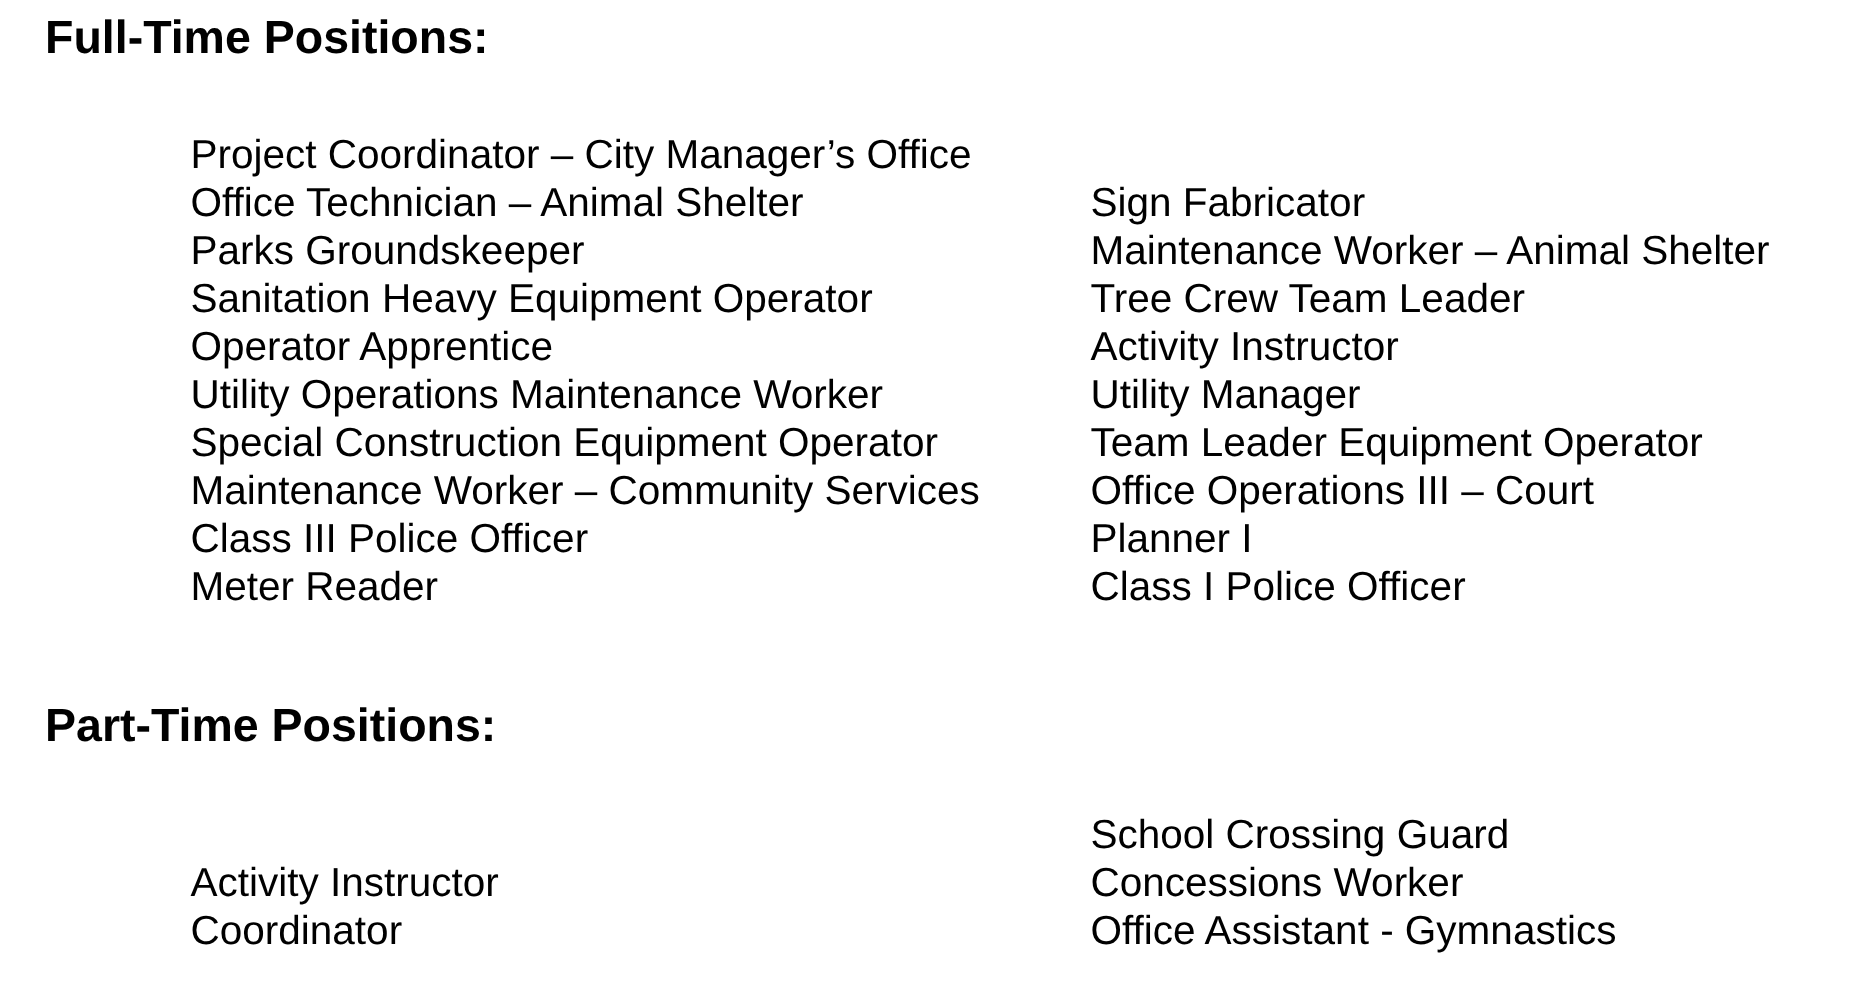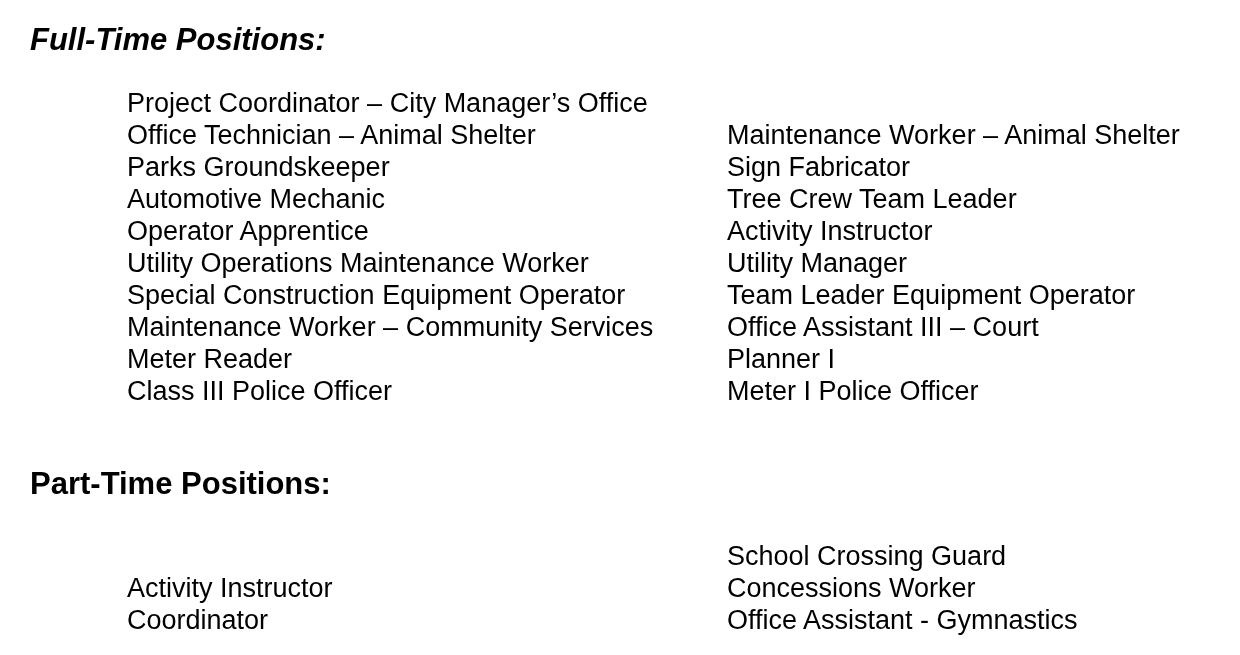--- a/index.html
+++ b/index.html
@@ -18,21 +18,21 @@
   }
   .section-title {
     position: absolute;
     left: 30px;
     margin: 0;
     font-size: 31px;
     line-height: 36px;
     font-weight: 700;
     white-space: nowrap;
   }
-  #ft-title { top: 22px; font-style: italic; }
+  #ft-title { top: 7px; }
   #pt-title { top: 466px; text-align: right; }
   .columns {
     position: absolute;
     left: 127px;
     display: flex;
     flex-direction: row;
     align-items: flex-end;
   }
   #ft-columns { top: 87px; }
   #pt-columns { top: 540px; }
@@ -50,38 +50,38 @@
 
 <div class="page">
 
   <h2 class="section-title" id="ft-title">Full-Time Positions:</h2>
 
   <div class="columns" id="ft-columns">
     <div class="col col-left">
         <div class="position-item">Project Coordinator – City Manager’s Office</div>
         <div class="position-item">Office Technician – Animal Shelter</div>
         <div class="position-item">Parks Groundskeeper</div>
-        <div class="position-item">Automotive Mechanic</div>
+        <div class="position-item">Sanitation Heavy Equipment Operator</div>
         <div class="position-item">Operator Apprentice</div>
         <div class="position-item">Utility Operations Maintenance Worker</div>
         <div class="position-item">Special Construction Equipment Operator</div>
         <div class="position-item">Maintenance Worker – Community Services</div>
+        <div class="position-item">Class III Police Officer</div>
         <div class="position-item">Meter Reader</div>
-        <div class="position-item">Class III Police Officer</div>
       </div>
     <div class="col col-right">
+        <div class="position-item">Sign Fabricator</div>
         <div class="position-item">Maintenance Worker – Animal Shelter</div>
-        <div class="position-item">Sign Fabricator</div>
         <div class="position-item">Tree Crew Team Leader</div>
         <div class="position-item">Activity Instructor</div>
         <div class="position-item">Utility Manager</div>
         <div class="position-item">Team Leader Equipment Operator</div>
-        <div class="position-item">Office Assistant III – Court</div>
+        <div class="position-item">Office Operations III – Court</div>
         <div class="position-item">Planner I</div>
-        <div class="position-item">Meter I Police Officer</div>
+        <div class="position-item">Class I Police Officer</div>
       </div>
   </div>
 
   <h2 class="section-title" id="pt-title">Part-Time Positions:</h2>
 
   <div class="columns" id="pt-columns">
     <div class="col col-left">
         <div class="position-item">Activity Instructor</div>
         <div class="position-item">Coordinator</div>
       </div>

